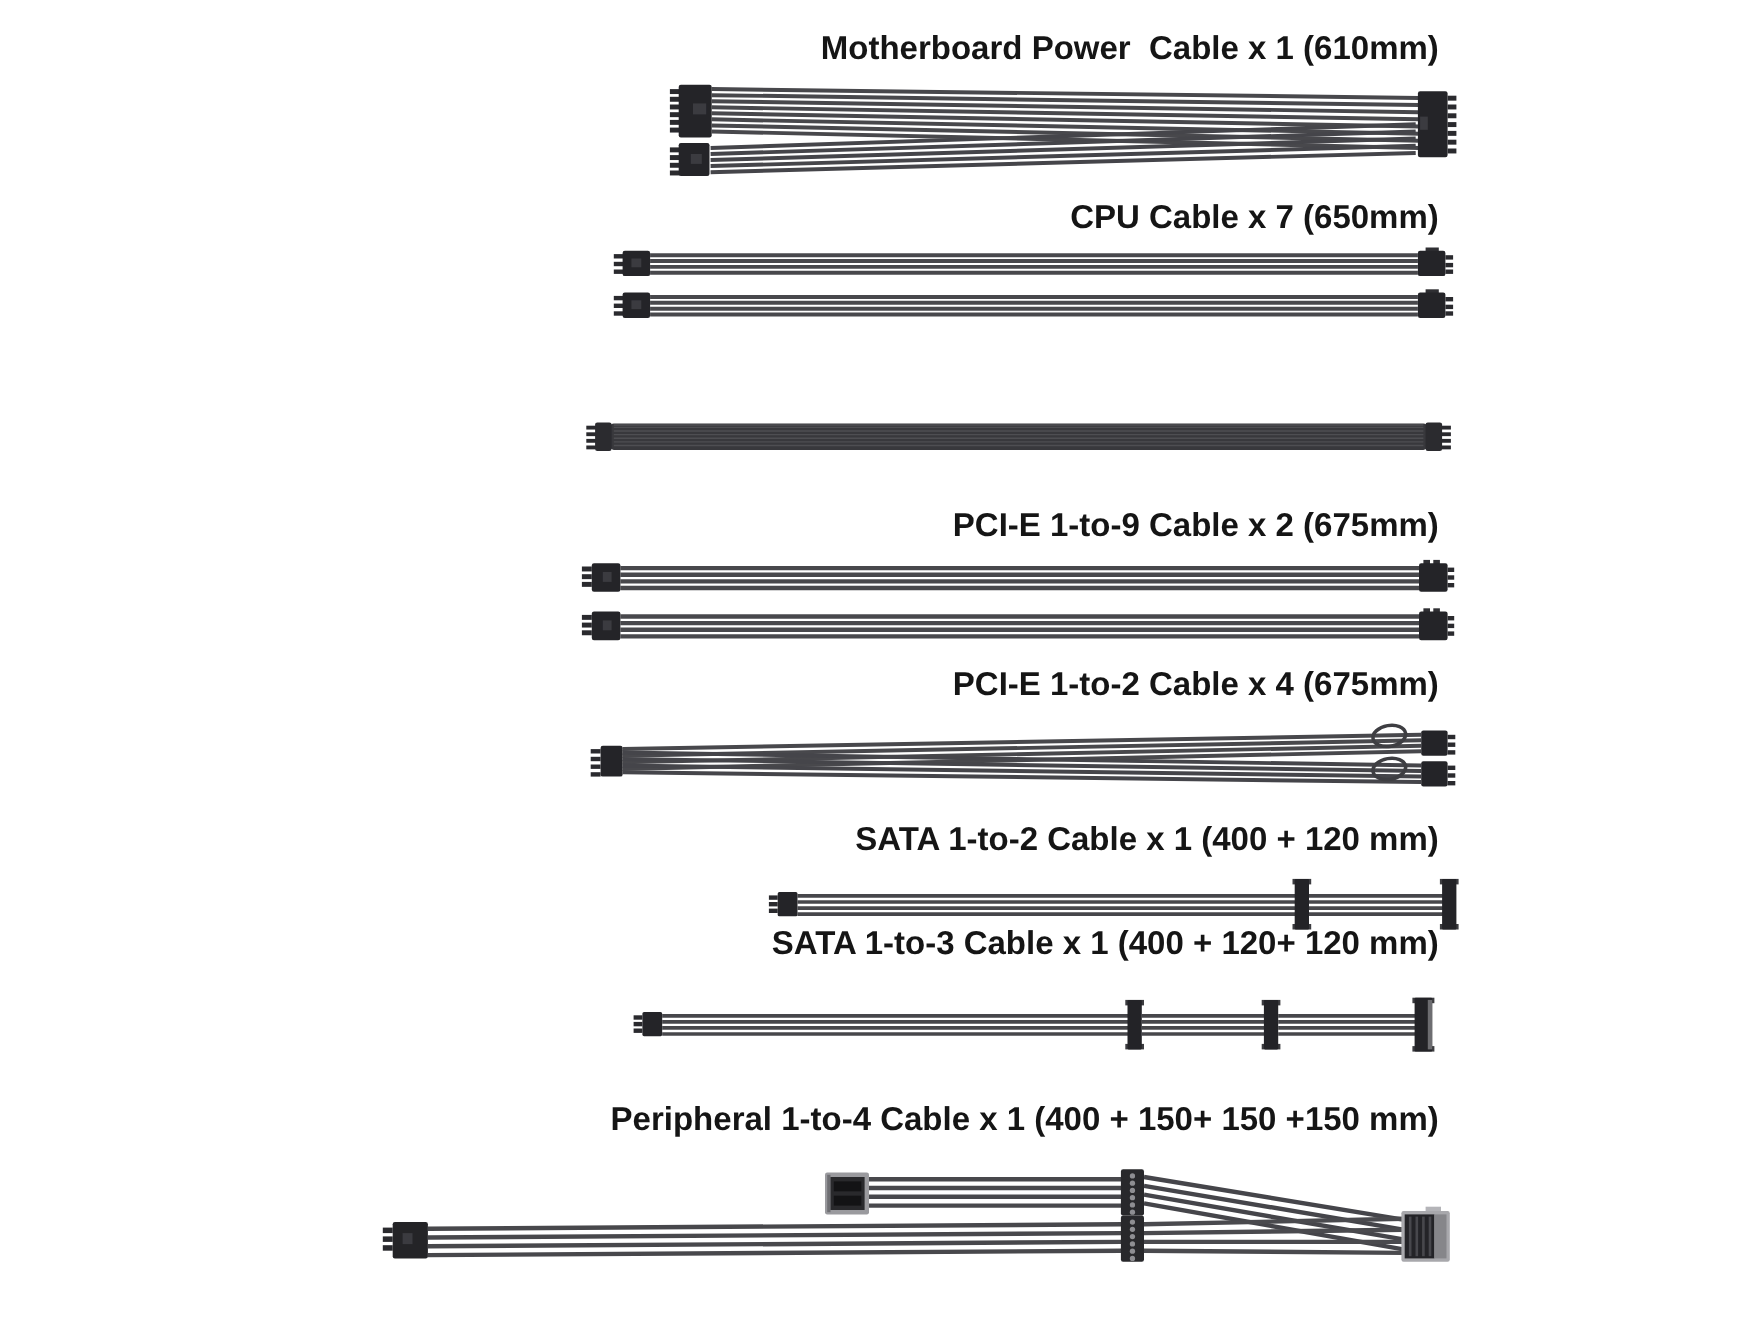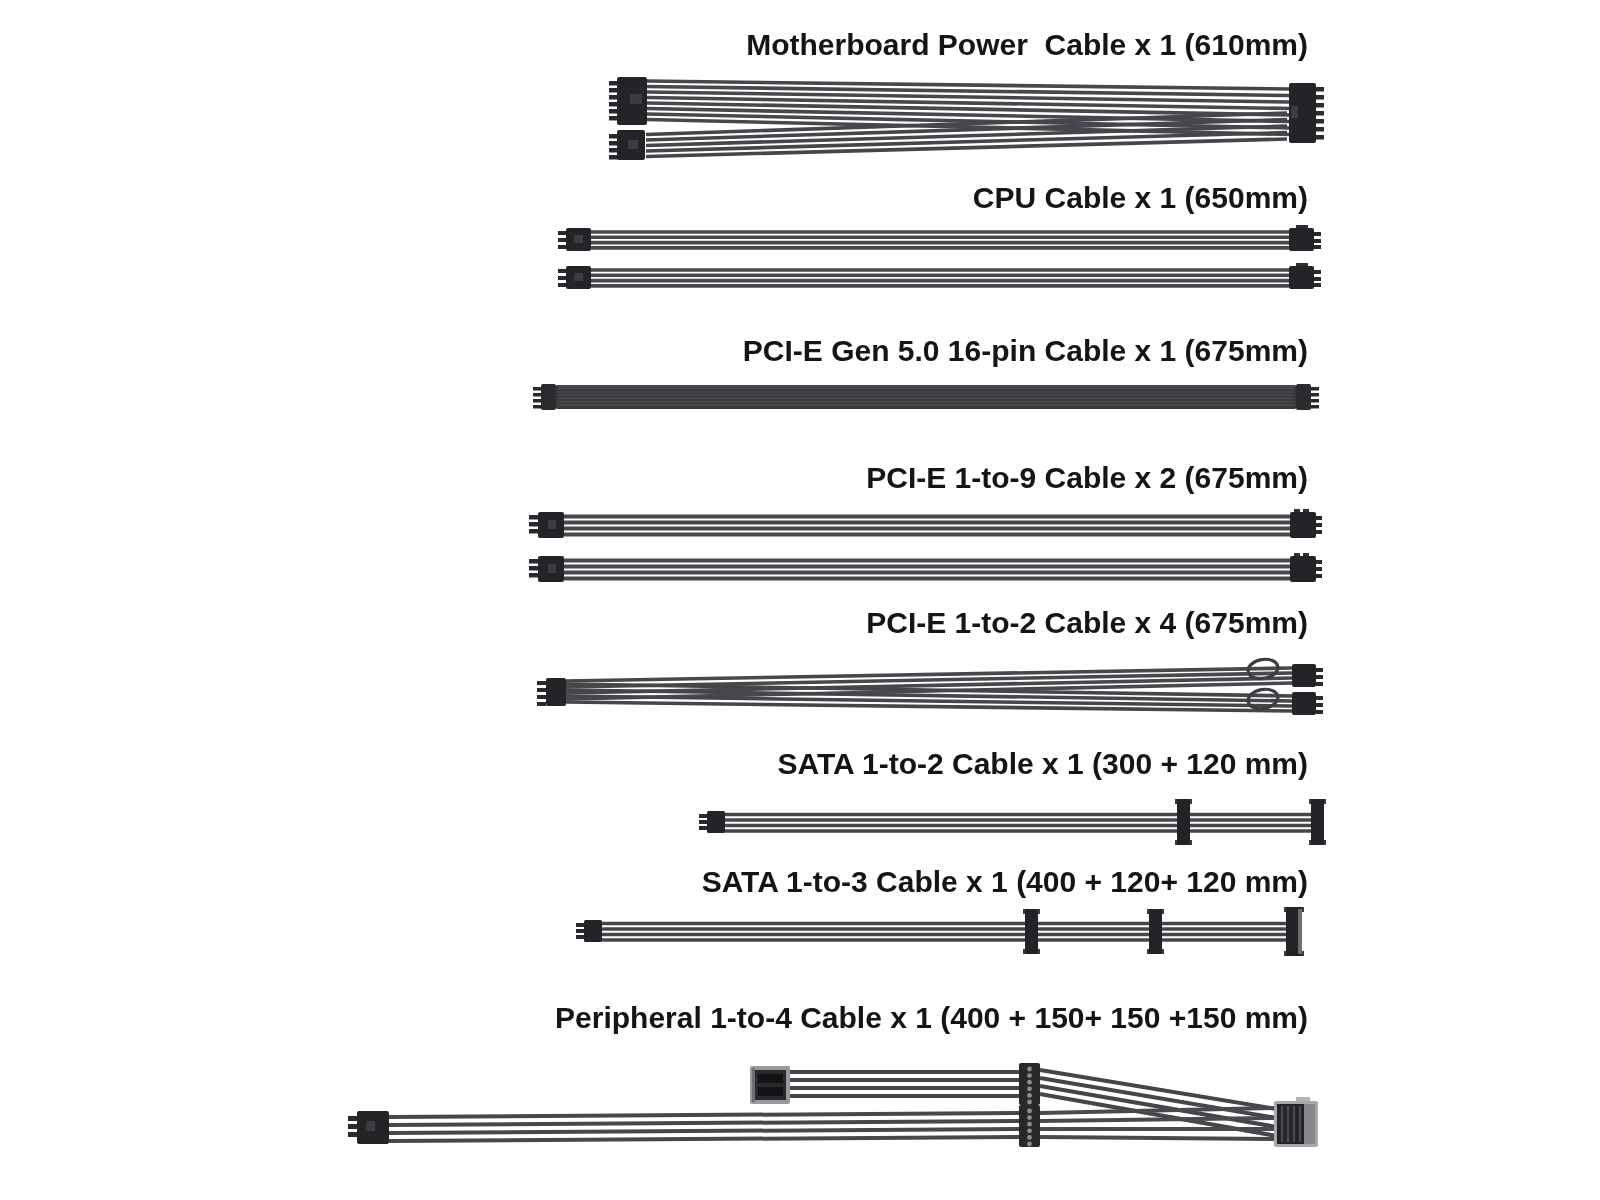--- a/index.html
+++ b/index.html
@@ -22,26 +22,25 @@
     line-height:36px;
   }
   svg{position:absolute;left:0;top:0;}
 </style>
 </head>
 <body>
 
 <div class="stage">
 
   <div class="cable-label" style="top:27px">Motherboard Power  Cable x 1 (610mm)</div>
-  <div class="cable-label" style="top:180px">CPU Cable x 1 (650mm)</div>
-  <div class="cable-label" style="top:333px">PCI-E Gen 5.0 16-pin Cable x 1 (675mm)</div>
+  <div class="cable-label" style="top:180px">CPU Cable x 7 (650mm)</div>
   <div class="cable-label" style="top:460px">PCI-E 1-to-9 Cable x 2 (675mm)</div>
   <div class="cable-label" style="top:605px">PCI-E 1-to-2 Cable x 4 (675mm)</div>
-  <div class="cable-label" style="top:746px">SATA 1-to-2 Cable x 1 (300 + 120 mm)</div>
-  <div class="cable-label" style="top:864px">SATA 1-to-3 Cable x 1 (400 + 120+ 120 mm)</div>
+  <div class="cable-label" style="top:746px">SATA 1-to-2 Cable x 1 (400 + 120 mm)</div>
+  <div class="cable-label" style="top:840px">SATA 1-to-3 Cable x 1 (400 + 120+ 120 mm)</div>
   <div class="cable-label" style="top:1000px">Peripheral 1-to-4 Cable x 1 (400 + 150+ 150 +150 mm)</div>
 
   <svg width="1600" height="1200" viewBox="0 0 1600 1200">
 
     <g>
 
       <g stroke="#48484c" stroke-width="3.6">
         <line x1="647" y1="81" x2="1290" y2="89"></line>
         <line x1="647" y1="86.5" x2="1290" y2="95.5"></line>
         <line x1="647" y1="92" x2="1290" y2="102"></line>

